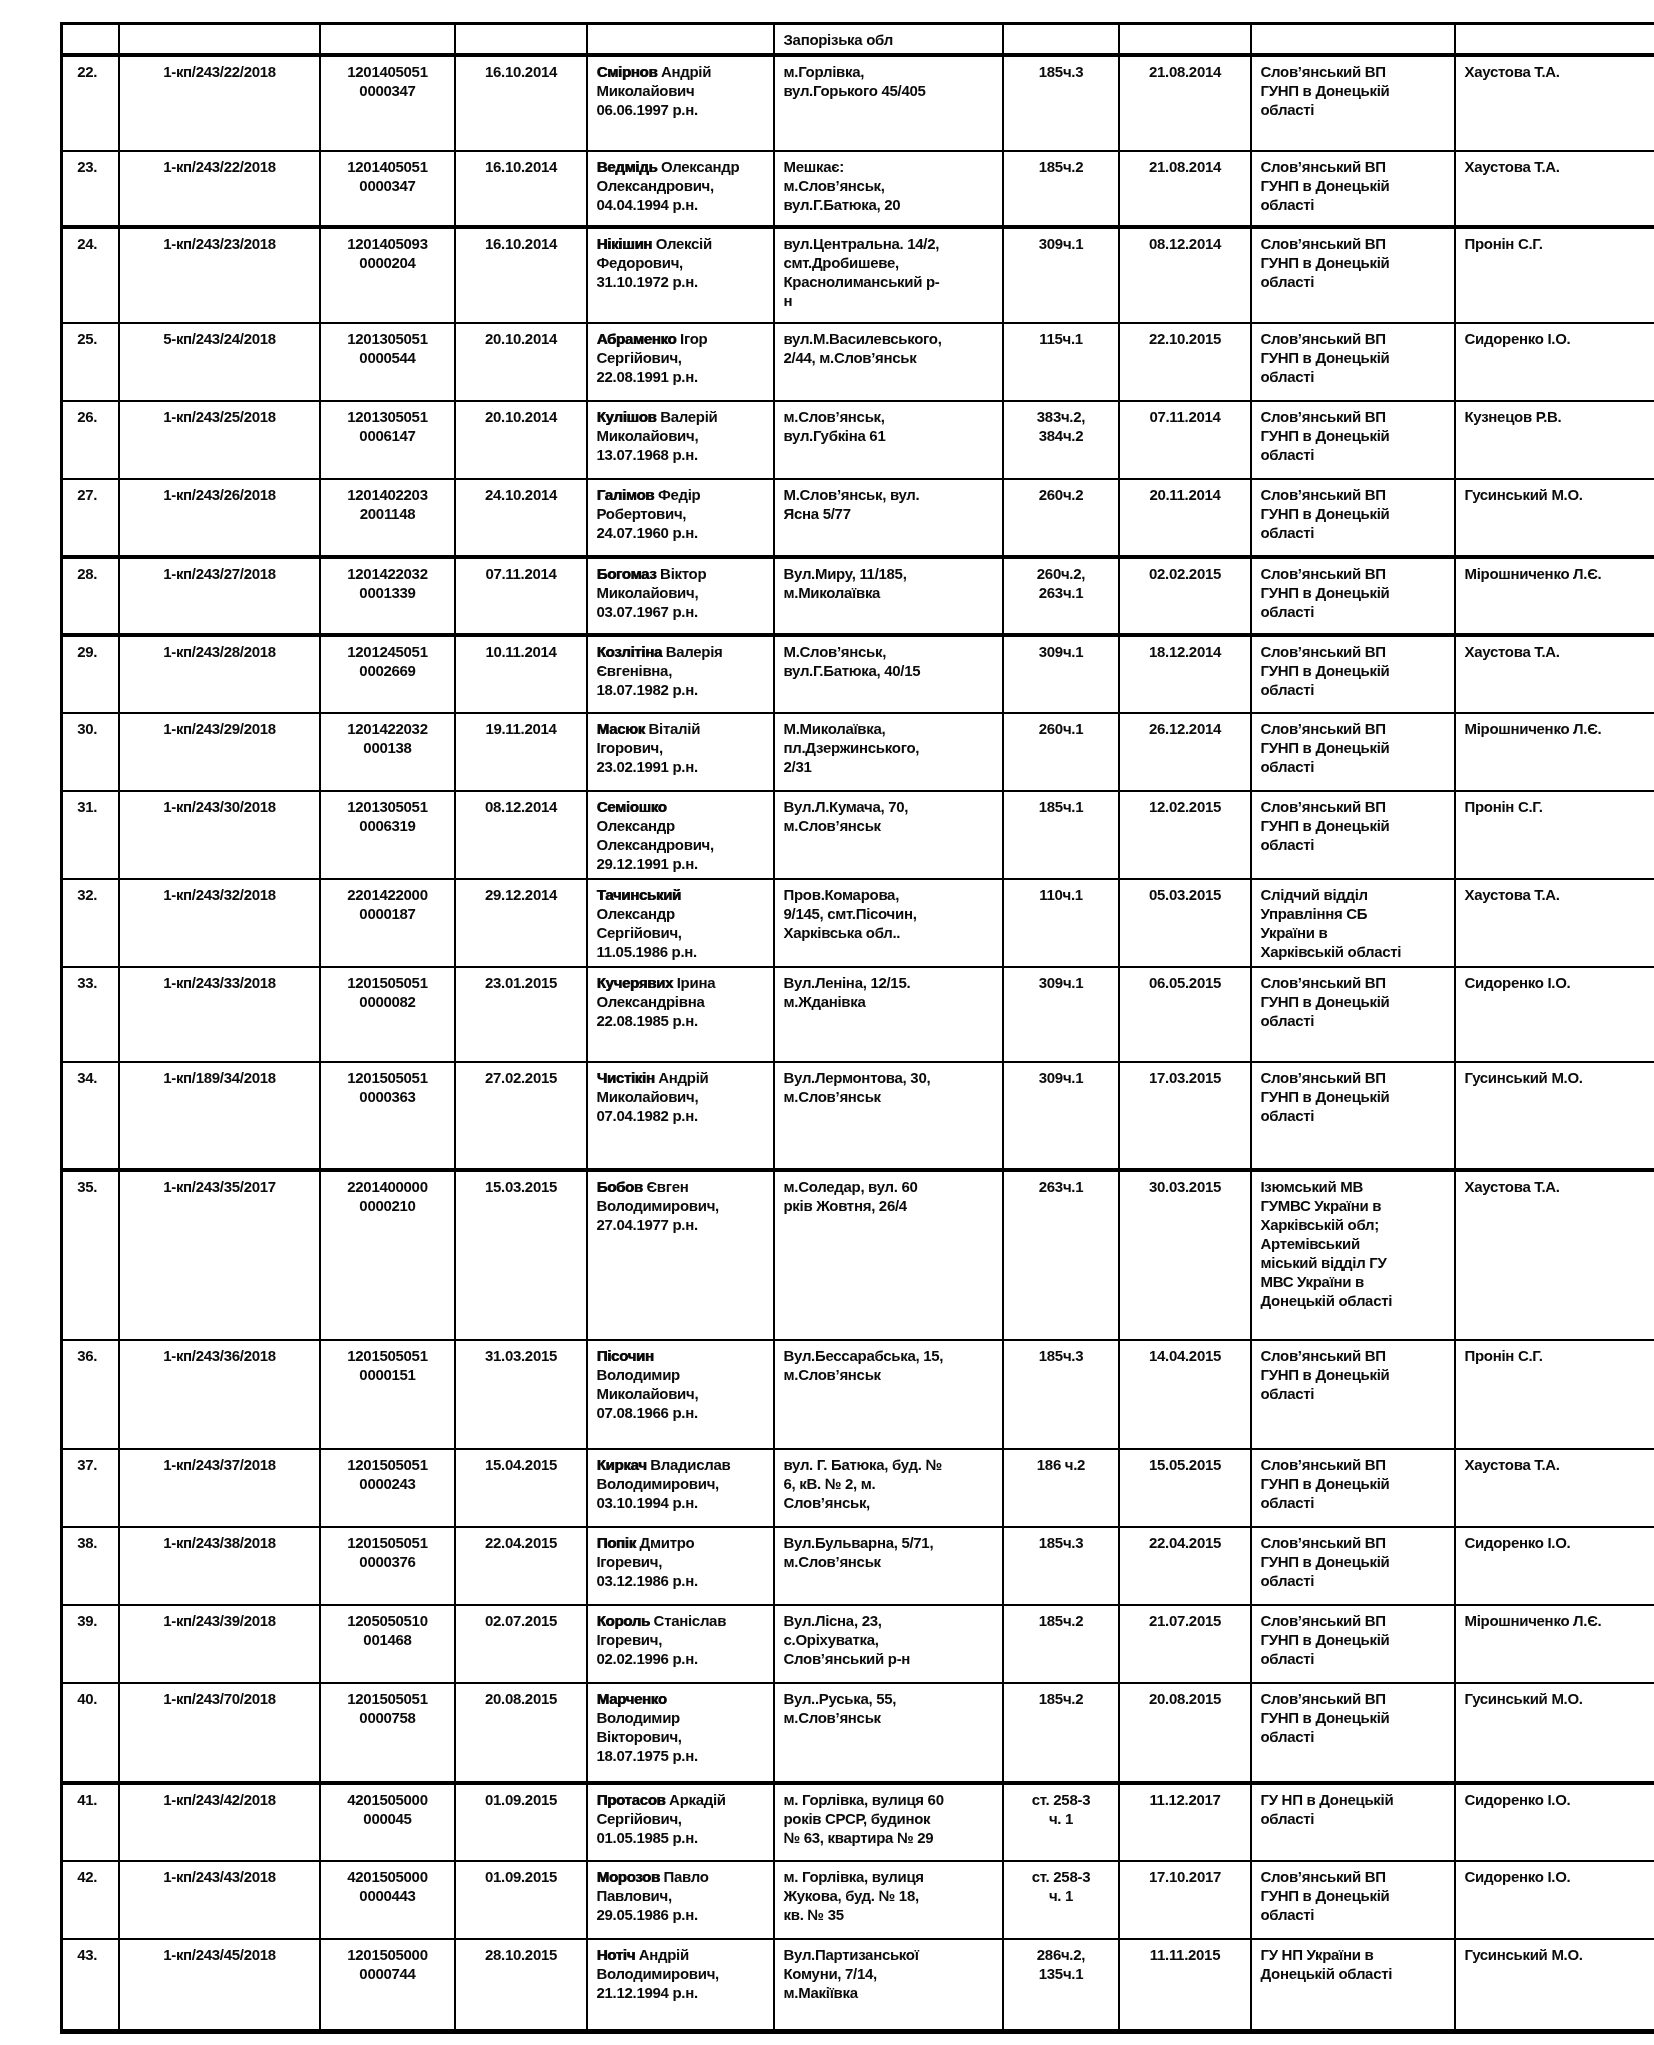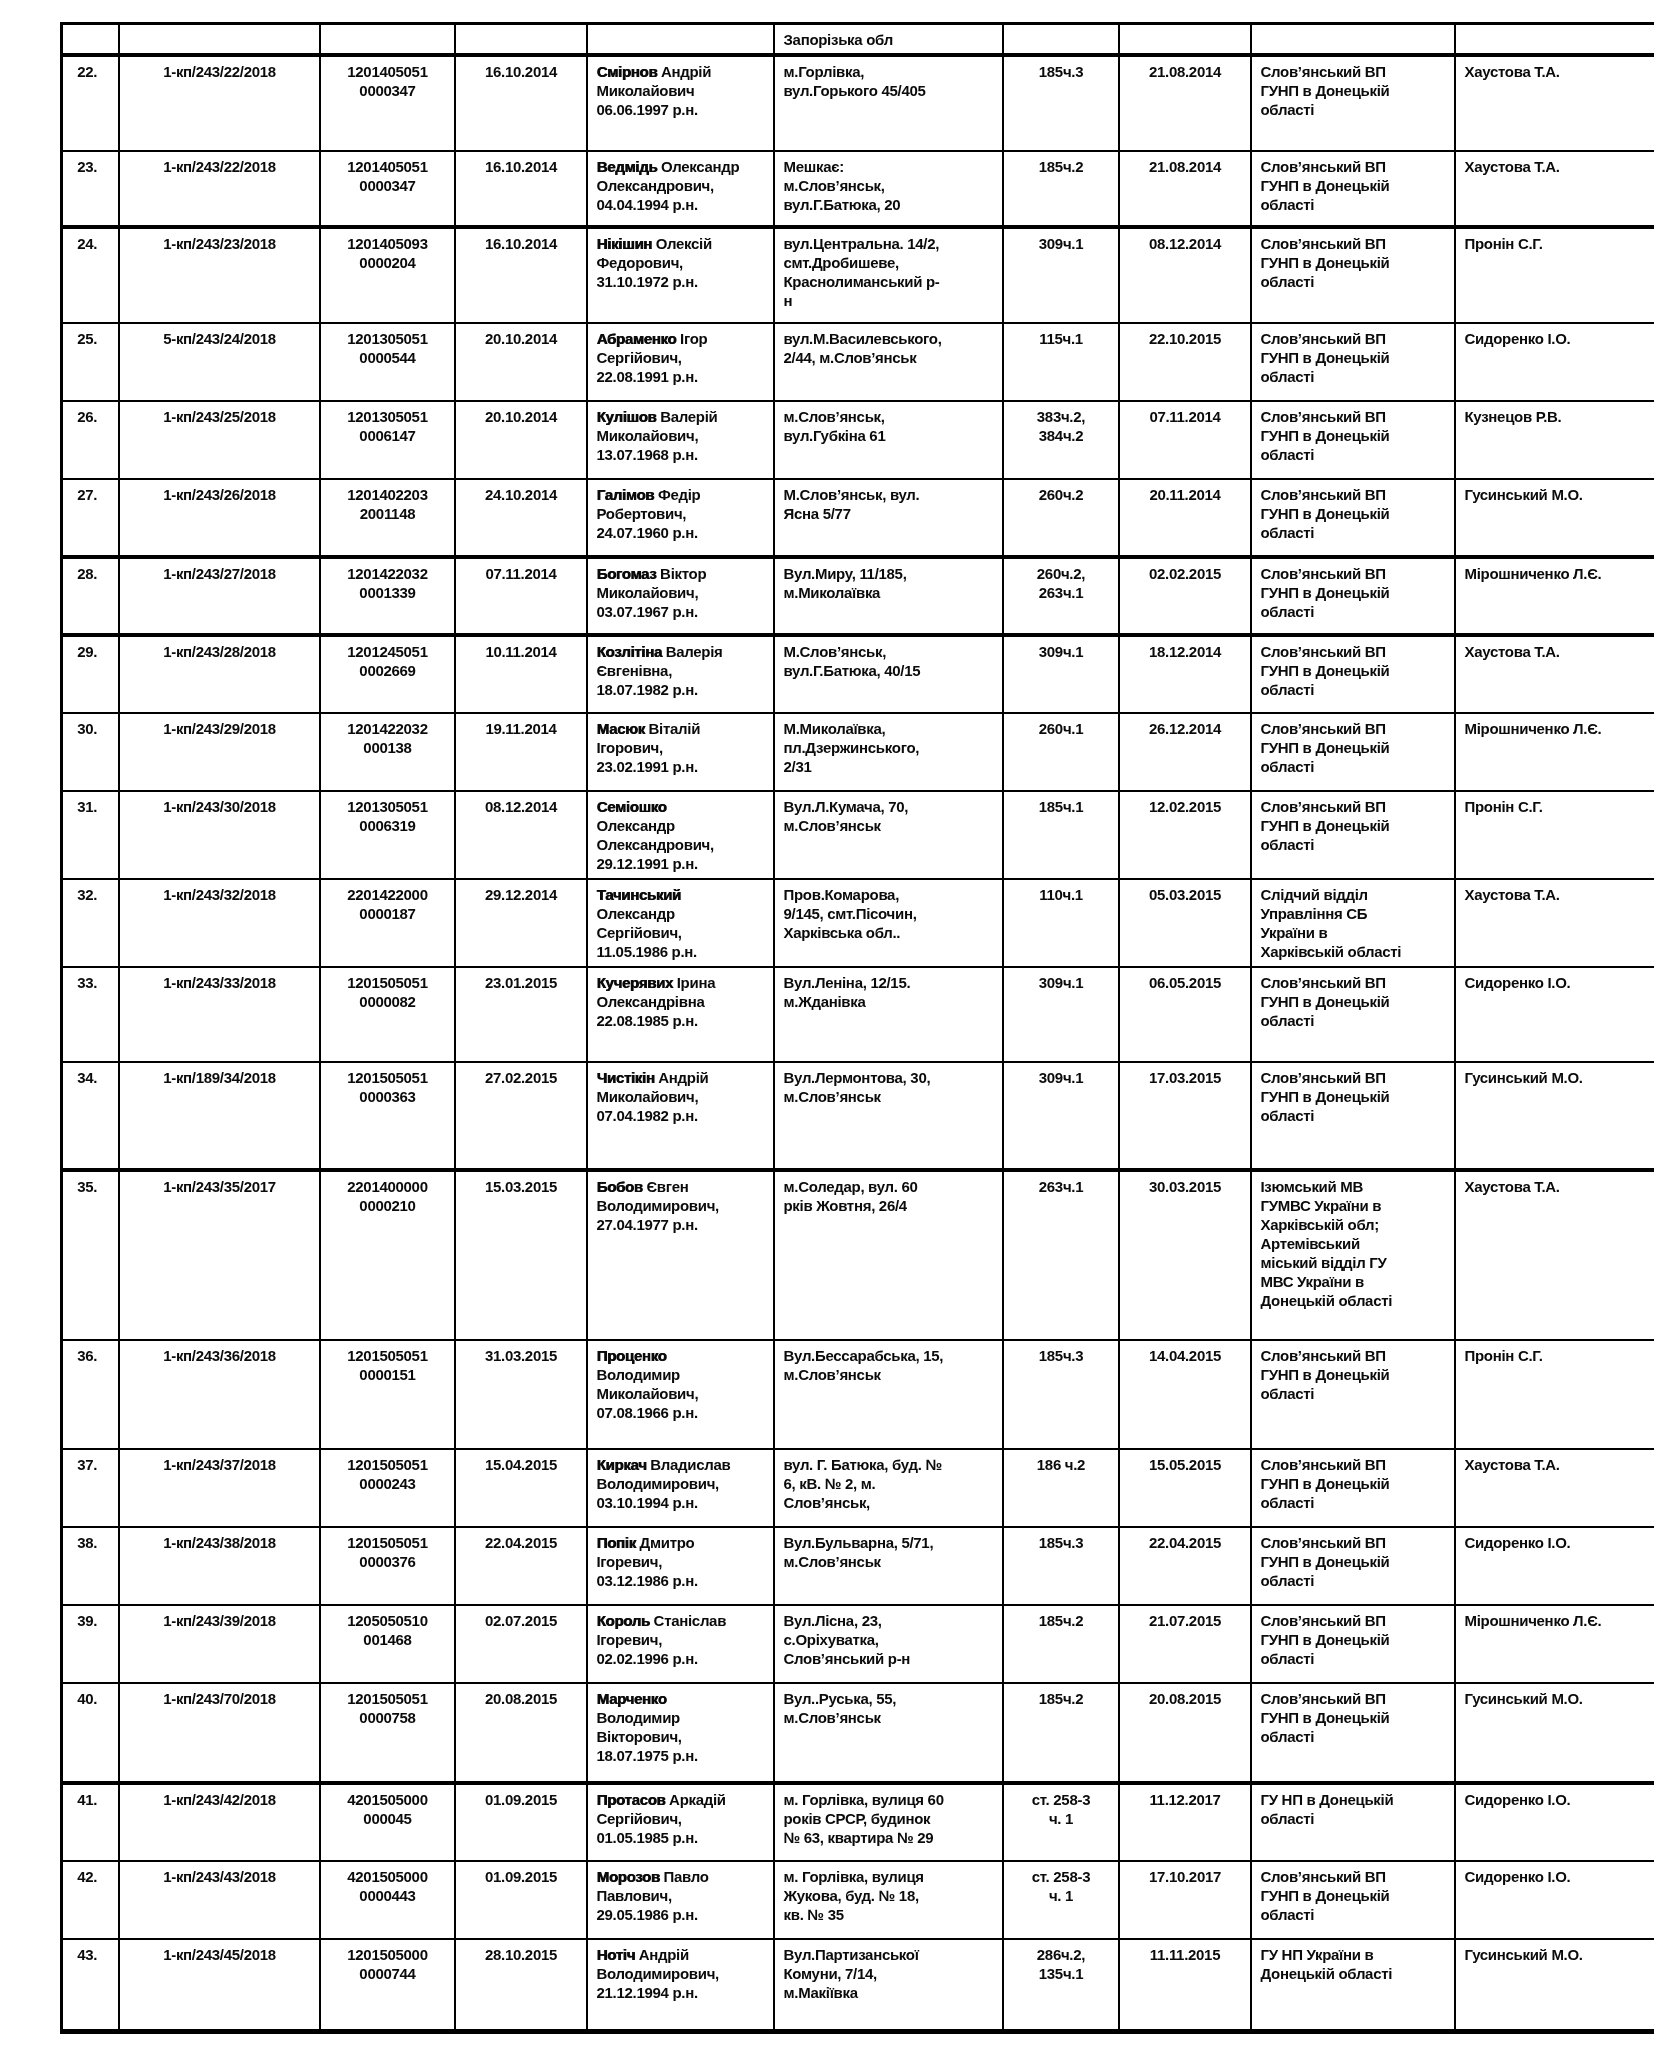--- a/index.html
+++ b/index.html
@@ -385,21 +385,21 @@
 Донецькій області</td>
     <td class="c-judge">Хаустова Т.А.</td>
   </tr>
 
   <tr>
     <td class="c-num">36.</td>
     <td class="c-case">1-кп/243/36/2018</td>
     <td class="c-reg">1201505051
 0000151</td>
     <td class="c-date">31.03.2015</td>
-    <td class="c-name"><span class="surname">Проценко</span><span>
+    <td class="c-name"><span class="surname">Пісочин</span><span>
 Володимир
 Миколайович,
 07.08.1966 р.н.</span></td>
     <td class="c-addr">Вул.Бессарабська, 15,
 м.Слов’янськ</td>
     <td class="c-art">185ч.3</td>
     <td class="c-date2">14.04.2015</td>
     <td class="c-auth">Слов’янський ВП
 ГУНП в Донецькій
 області</td>

